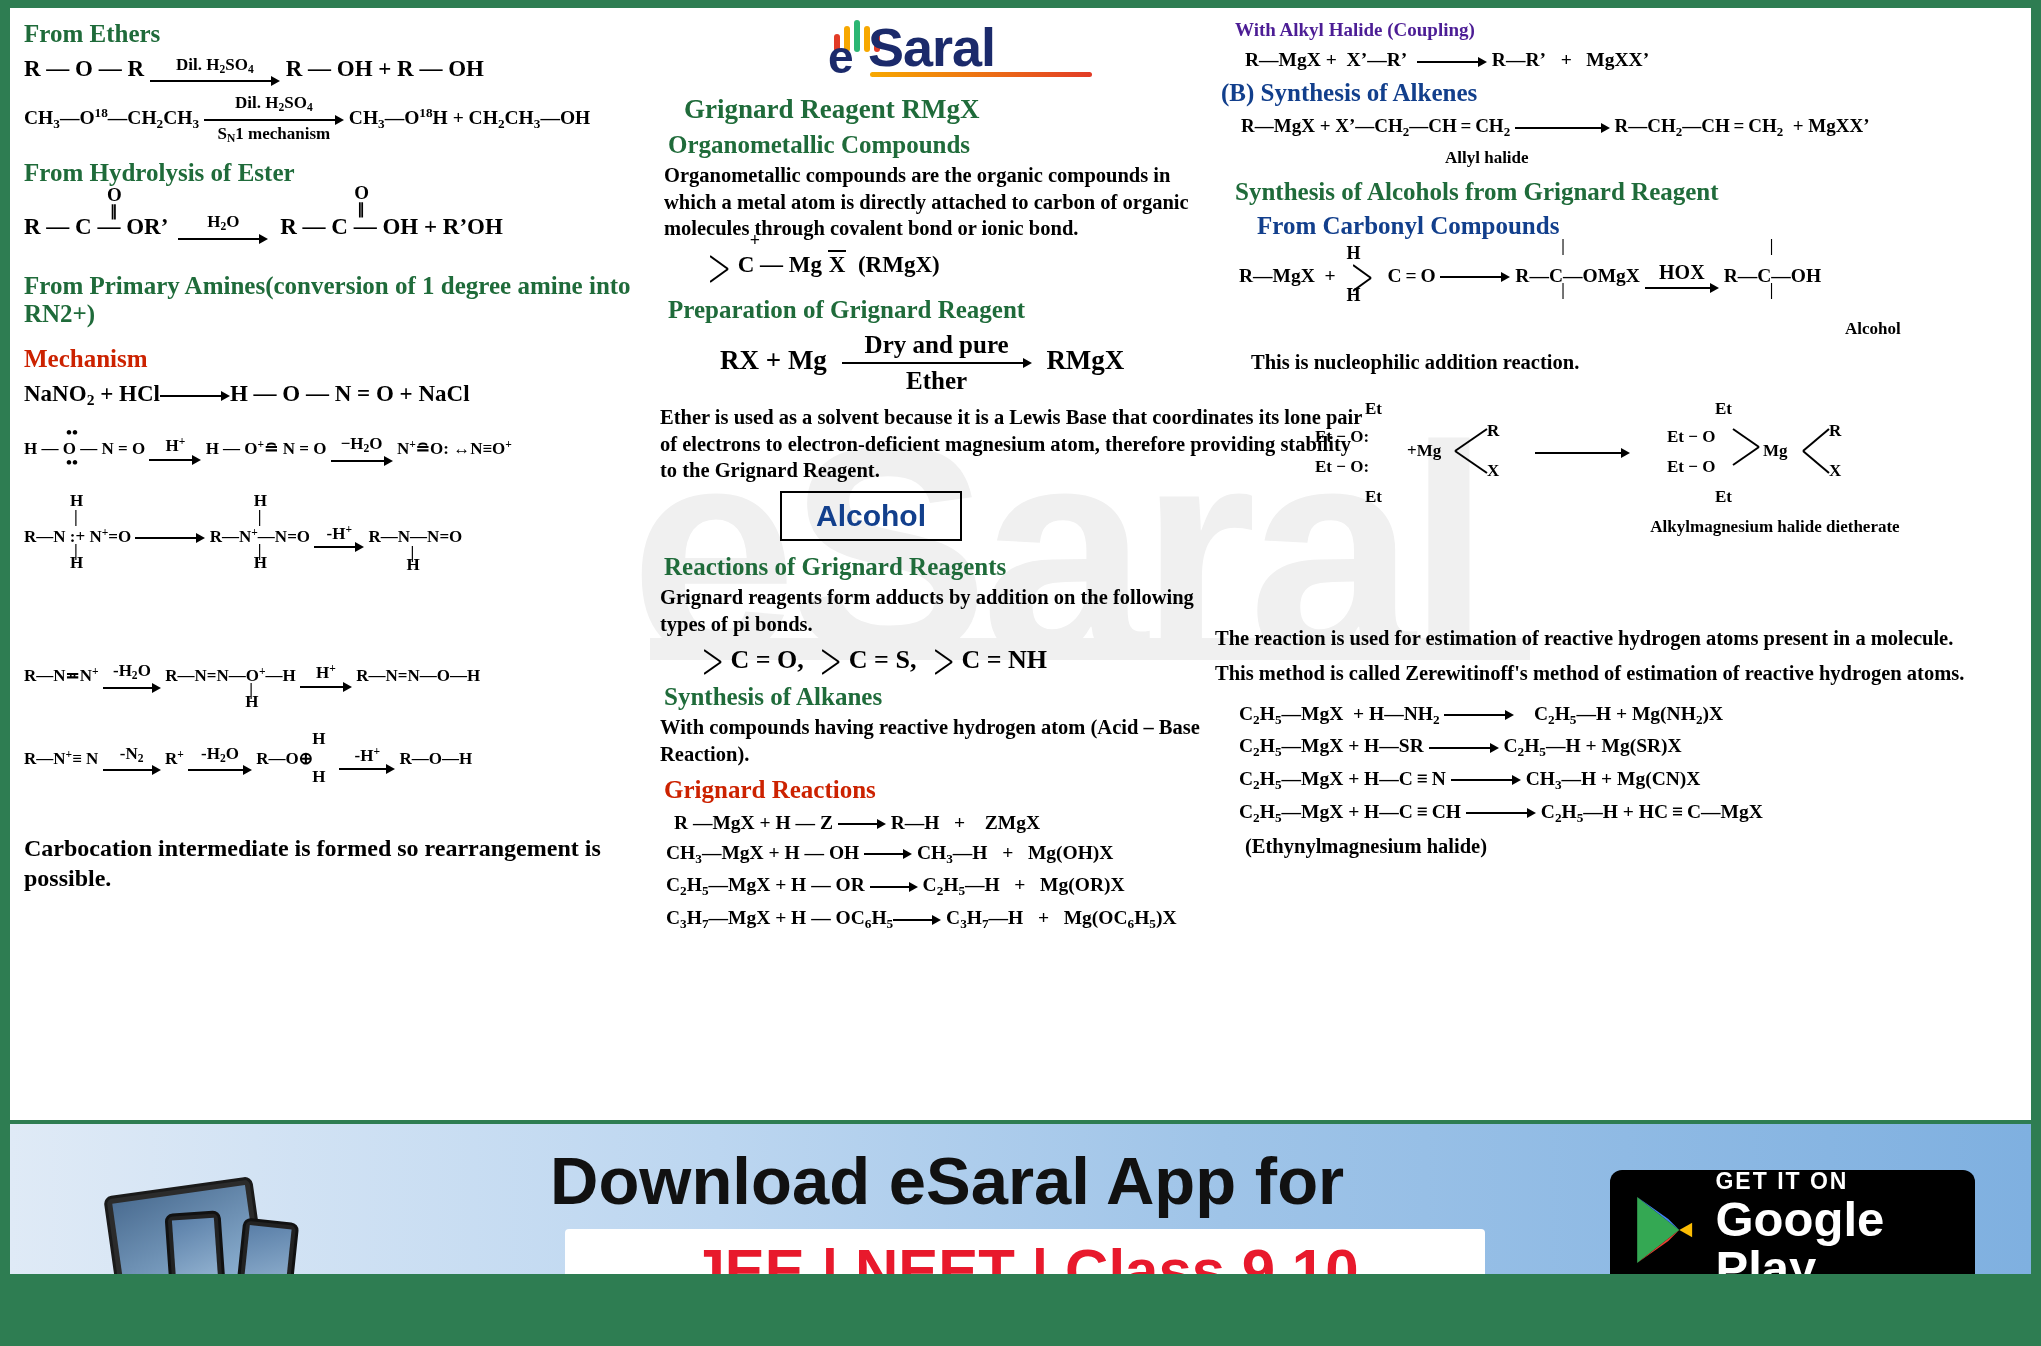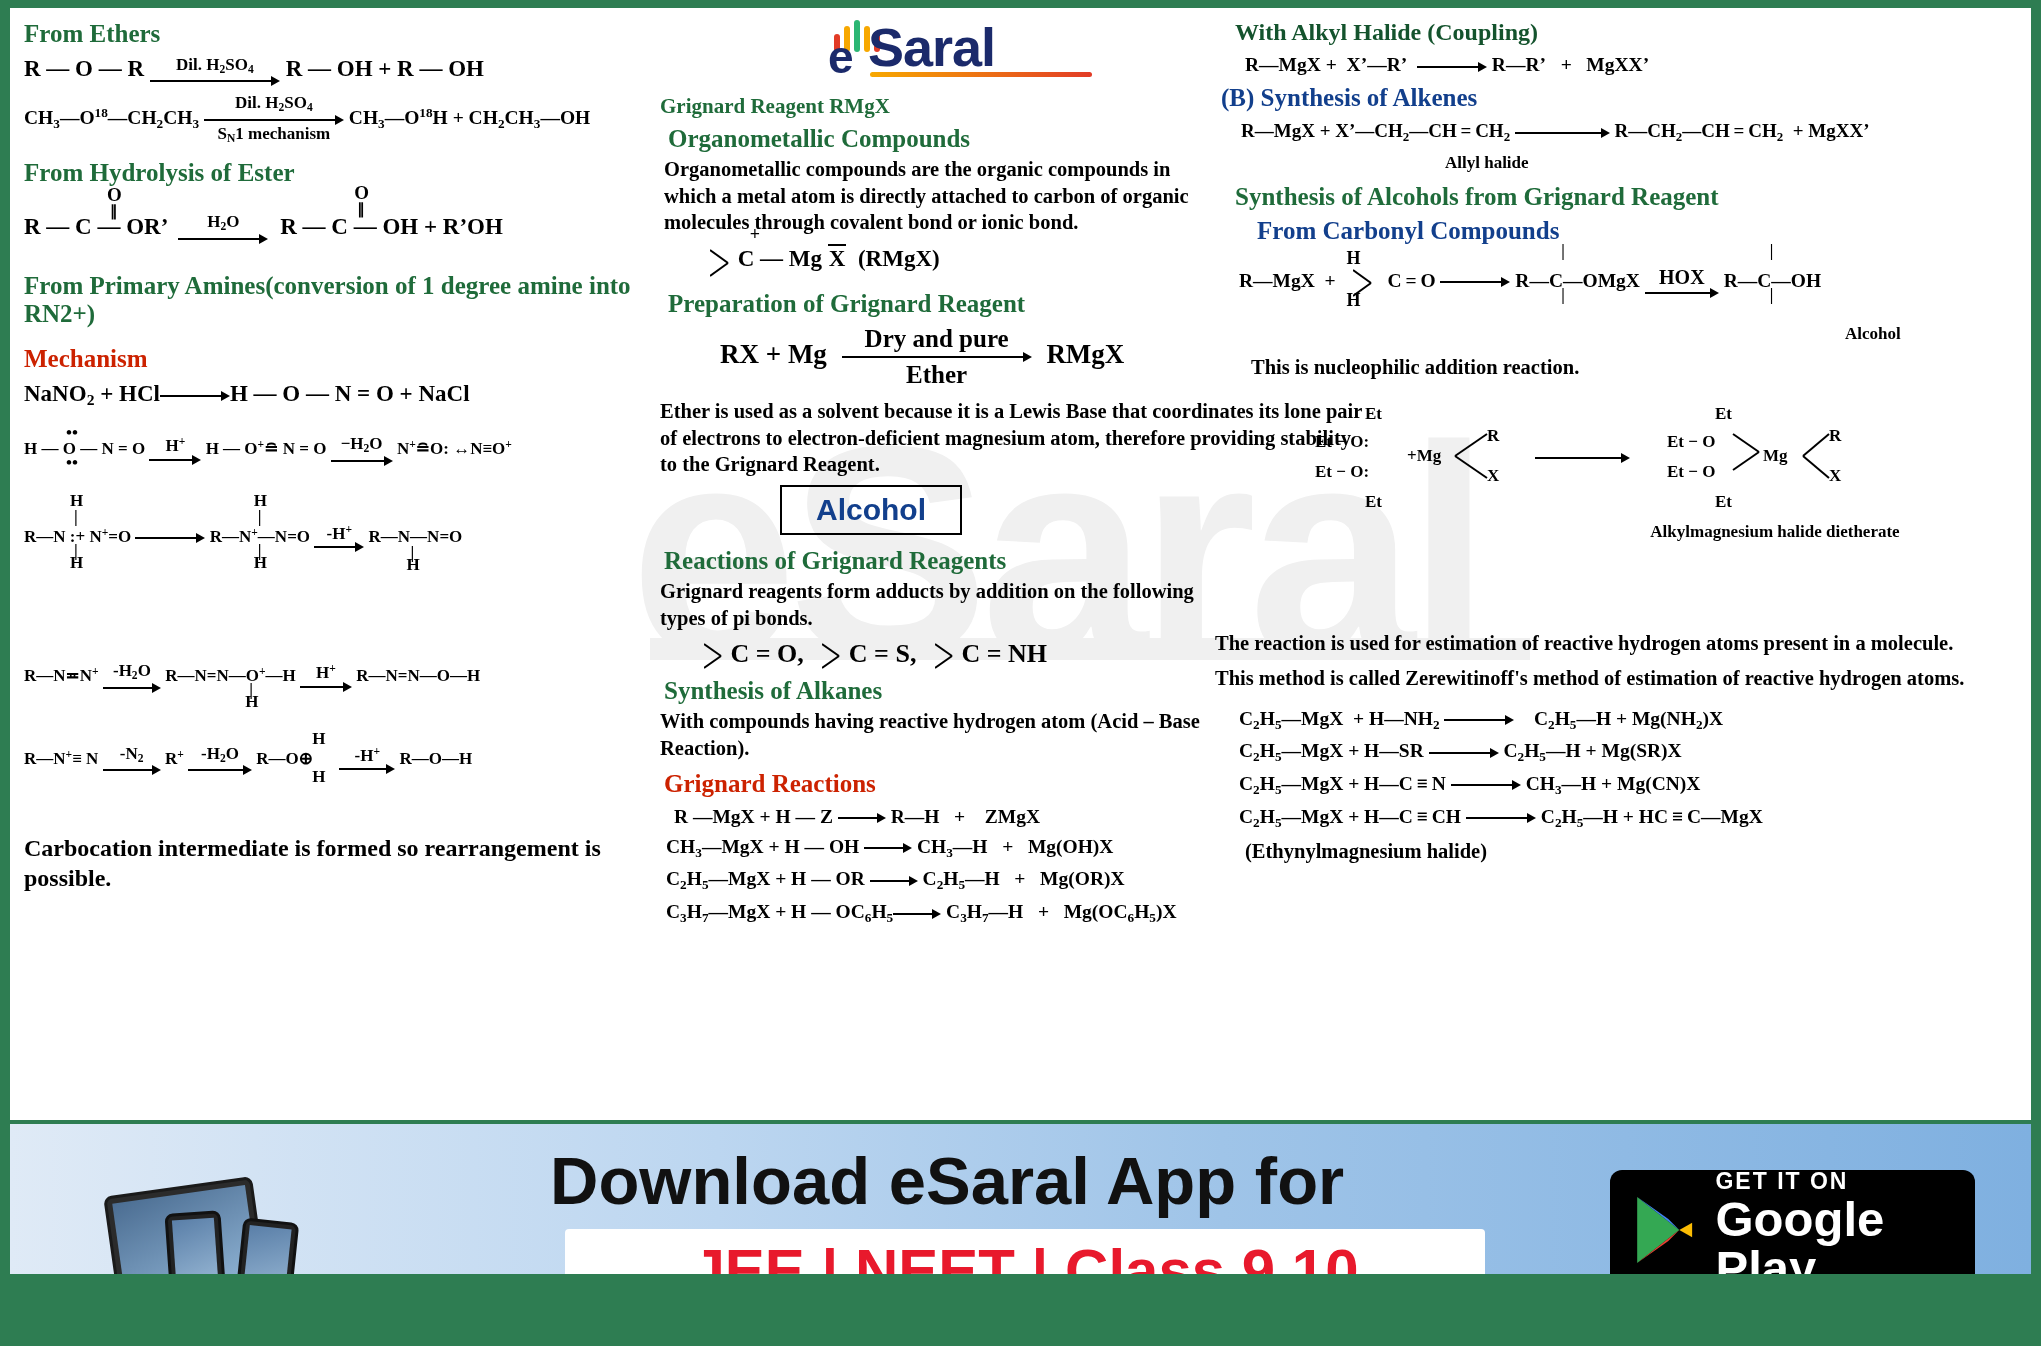--- a/index.html
+++ b/index.html
@@ -52,21 +52,21 @@
   }
   .h-red {
     color: #cc2200; font-weight: bold; font-size: 25px;
     margin: 6px 0 2px 0;
   }
   .h-blue {
     color: #123f8c; font-weight: bold; font-size: 25px;
     margin: 6px 0 2px 0;
   }
   .h-black {
-    color: #14532d; font-weight: bold; font-size: 24px;
+    color: #4c1d95; font-weight: bold; font-size: 19px;
     margin: 5px 0 2px 0;
   }
   .body-bold {
     color: #000; font-weight: bold; font-size: 20.5px;
     line-height: 1.3;
     margin: 3px 0;
   }
   .eq {
     font-size: 23px; font-weight: bold; color: #000;
     white-space: nowrap; margin: 8px 0;
@@ -351,21 +351,21 @@
           <span class="line"></span>
         </span>
         <span>R—O—H</span>
       </div>
 
       <div class="note" style="margin-top:58px;">Carbocation  intermediate is formed so rearrangement is possible.</div>
     </div>
 
     <div class="col c2" style="top:80px;">
 
-      <div class="h-green" style="font-size:21px;">Grignard  Reagent  RMgX</div>
+      <div class="h-green" style="font-size:27px;margin-left:24px;">Grignard  Reagent  RMgX</div>
       <div class="h-green" style="margin-left:8px;">Organometallic  Compounds</div>
       <div class="body-bold" style="padding-left:4px; width:540px;">Organometallic compounds are the organic compounds in which a metal atom is directly attached to carbon of organic molecules through covalent bond or ionic bond.</div>
 
       <div class="eq" style="margin-left:50px; margin-top:10px; position:relative;">
         <span style="display:inline-block; position:relative; width:22px; height:26px; vertical-align:middle;">
           <svg width="22" height="30" viewBox="0 0 22 30">
             <line x1="0" y1="2" x2="18" y2="15" stroke="#000" stroke-width="2"></line>
             <line x1="0" y1="28" x2="18" y2="15" stroke="#000" stroke-width="2"></line>
           </svg>
         </span>

